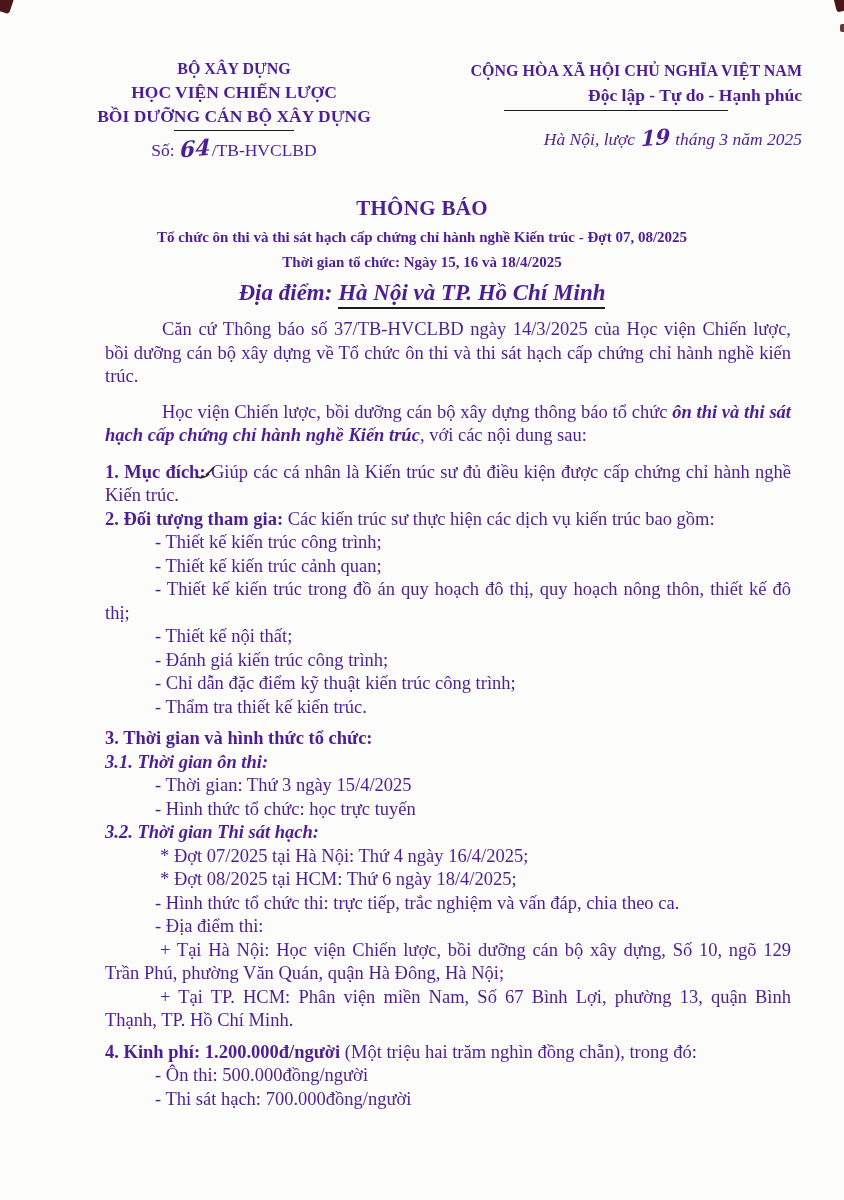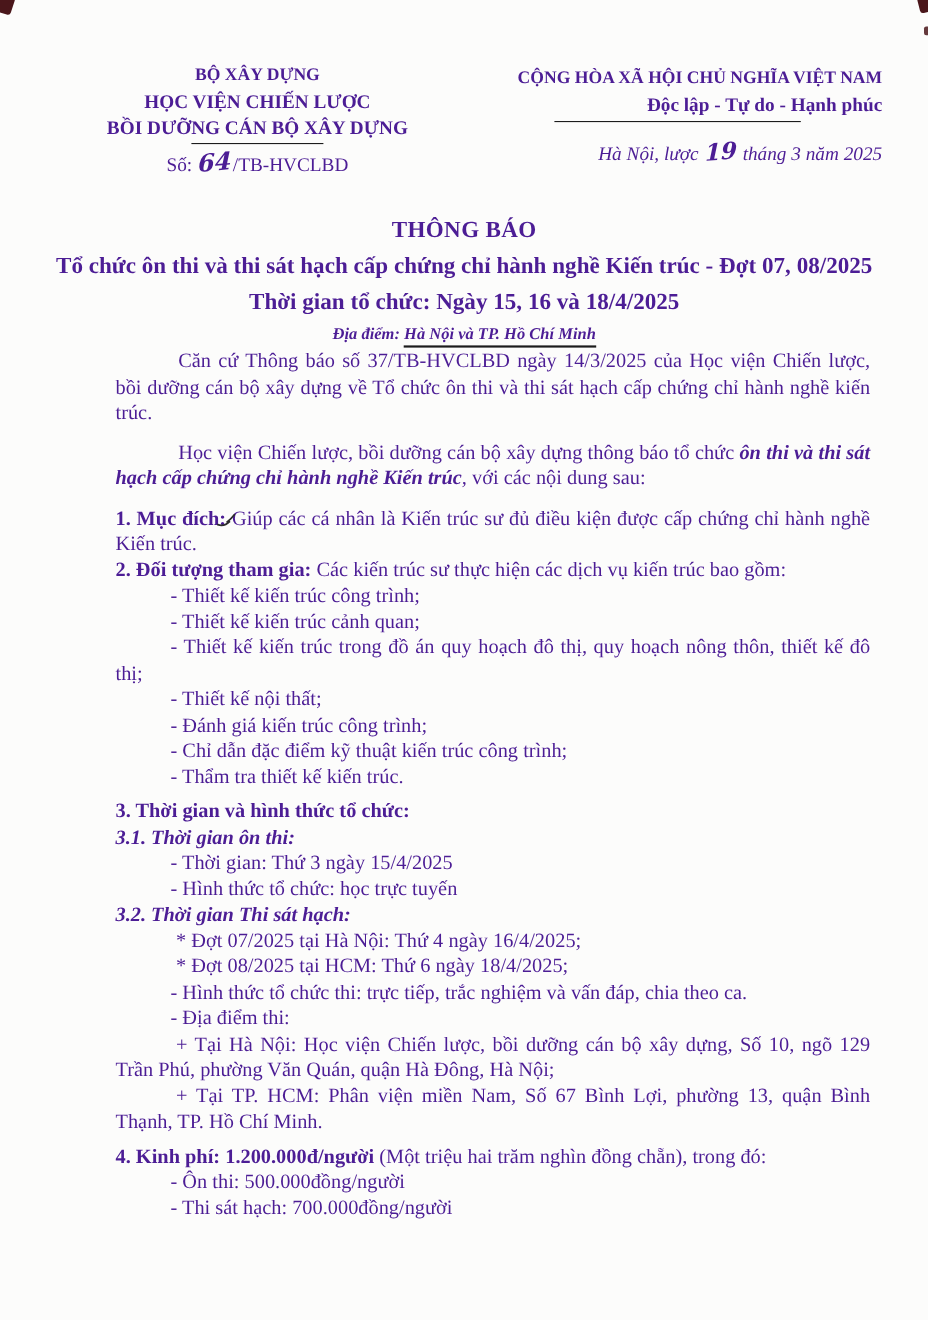--- a/index.html
+++ b/index.html
@@ -26,22 +26,22 @@
   .rule-right{width:224px;border-bottom:1.7px solid #1c1c1c;margin:4px auto 0;}
   .date-line{margin-top:16px;font-style:italic;font-size:17.5px;}
   .handwrite{font-family:"DejaVu Serif",serif;font-style:italic;font-weight:600;
              font-size:22px;display:inline-block;transform:rotate(-5deg) skewX(-6deg);
              margin:0 1px;line-height:1;}
   .handwrite.day{font-size:21px;}
 
   
   .title-block{position:absolute;top:196px;left:40px;width:764px;text-align:center;}
   .t-main{font-size:21px;font-weight:bold;letter-spacing:.3px;}
-  .t-sub{font-size:21px;font-weight:bold;margin-top:8px;}
-  .t-loc{font-size:15px;font-weight:bold;font-style:italic;margin-top:9px;}
+  .t-sub{font-size:15px;font-weight:bold;margin-top:8px;}
+  .t-loc{font-size:23px;font-weight:bold;font-style:italic;margin-top:9px;}
   .t-loc .underl{border-bottom:2px solid #1c1c1c;padding-bottom:2px;}
 
   
   .content{position:absolute;top:318px;left:105px;width:686px;font-size:18.5px;line-height:23.5px;}
   .para{text-align:justify;text-indent:57px;margin:0 0 12px 0;}
   .sec{text-align:justify;margin:0;}
   .mb12{}
   .mb13{margin-bottom:13px;}
   .mt8{margin-top:8px;}
   .bullet{text-align:justify;text-indent:50px;margin:0;}

